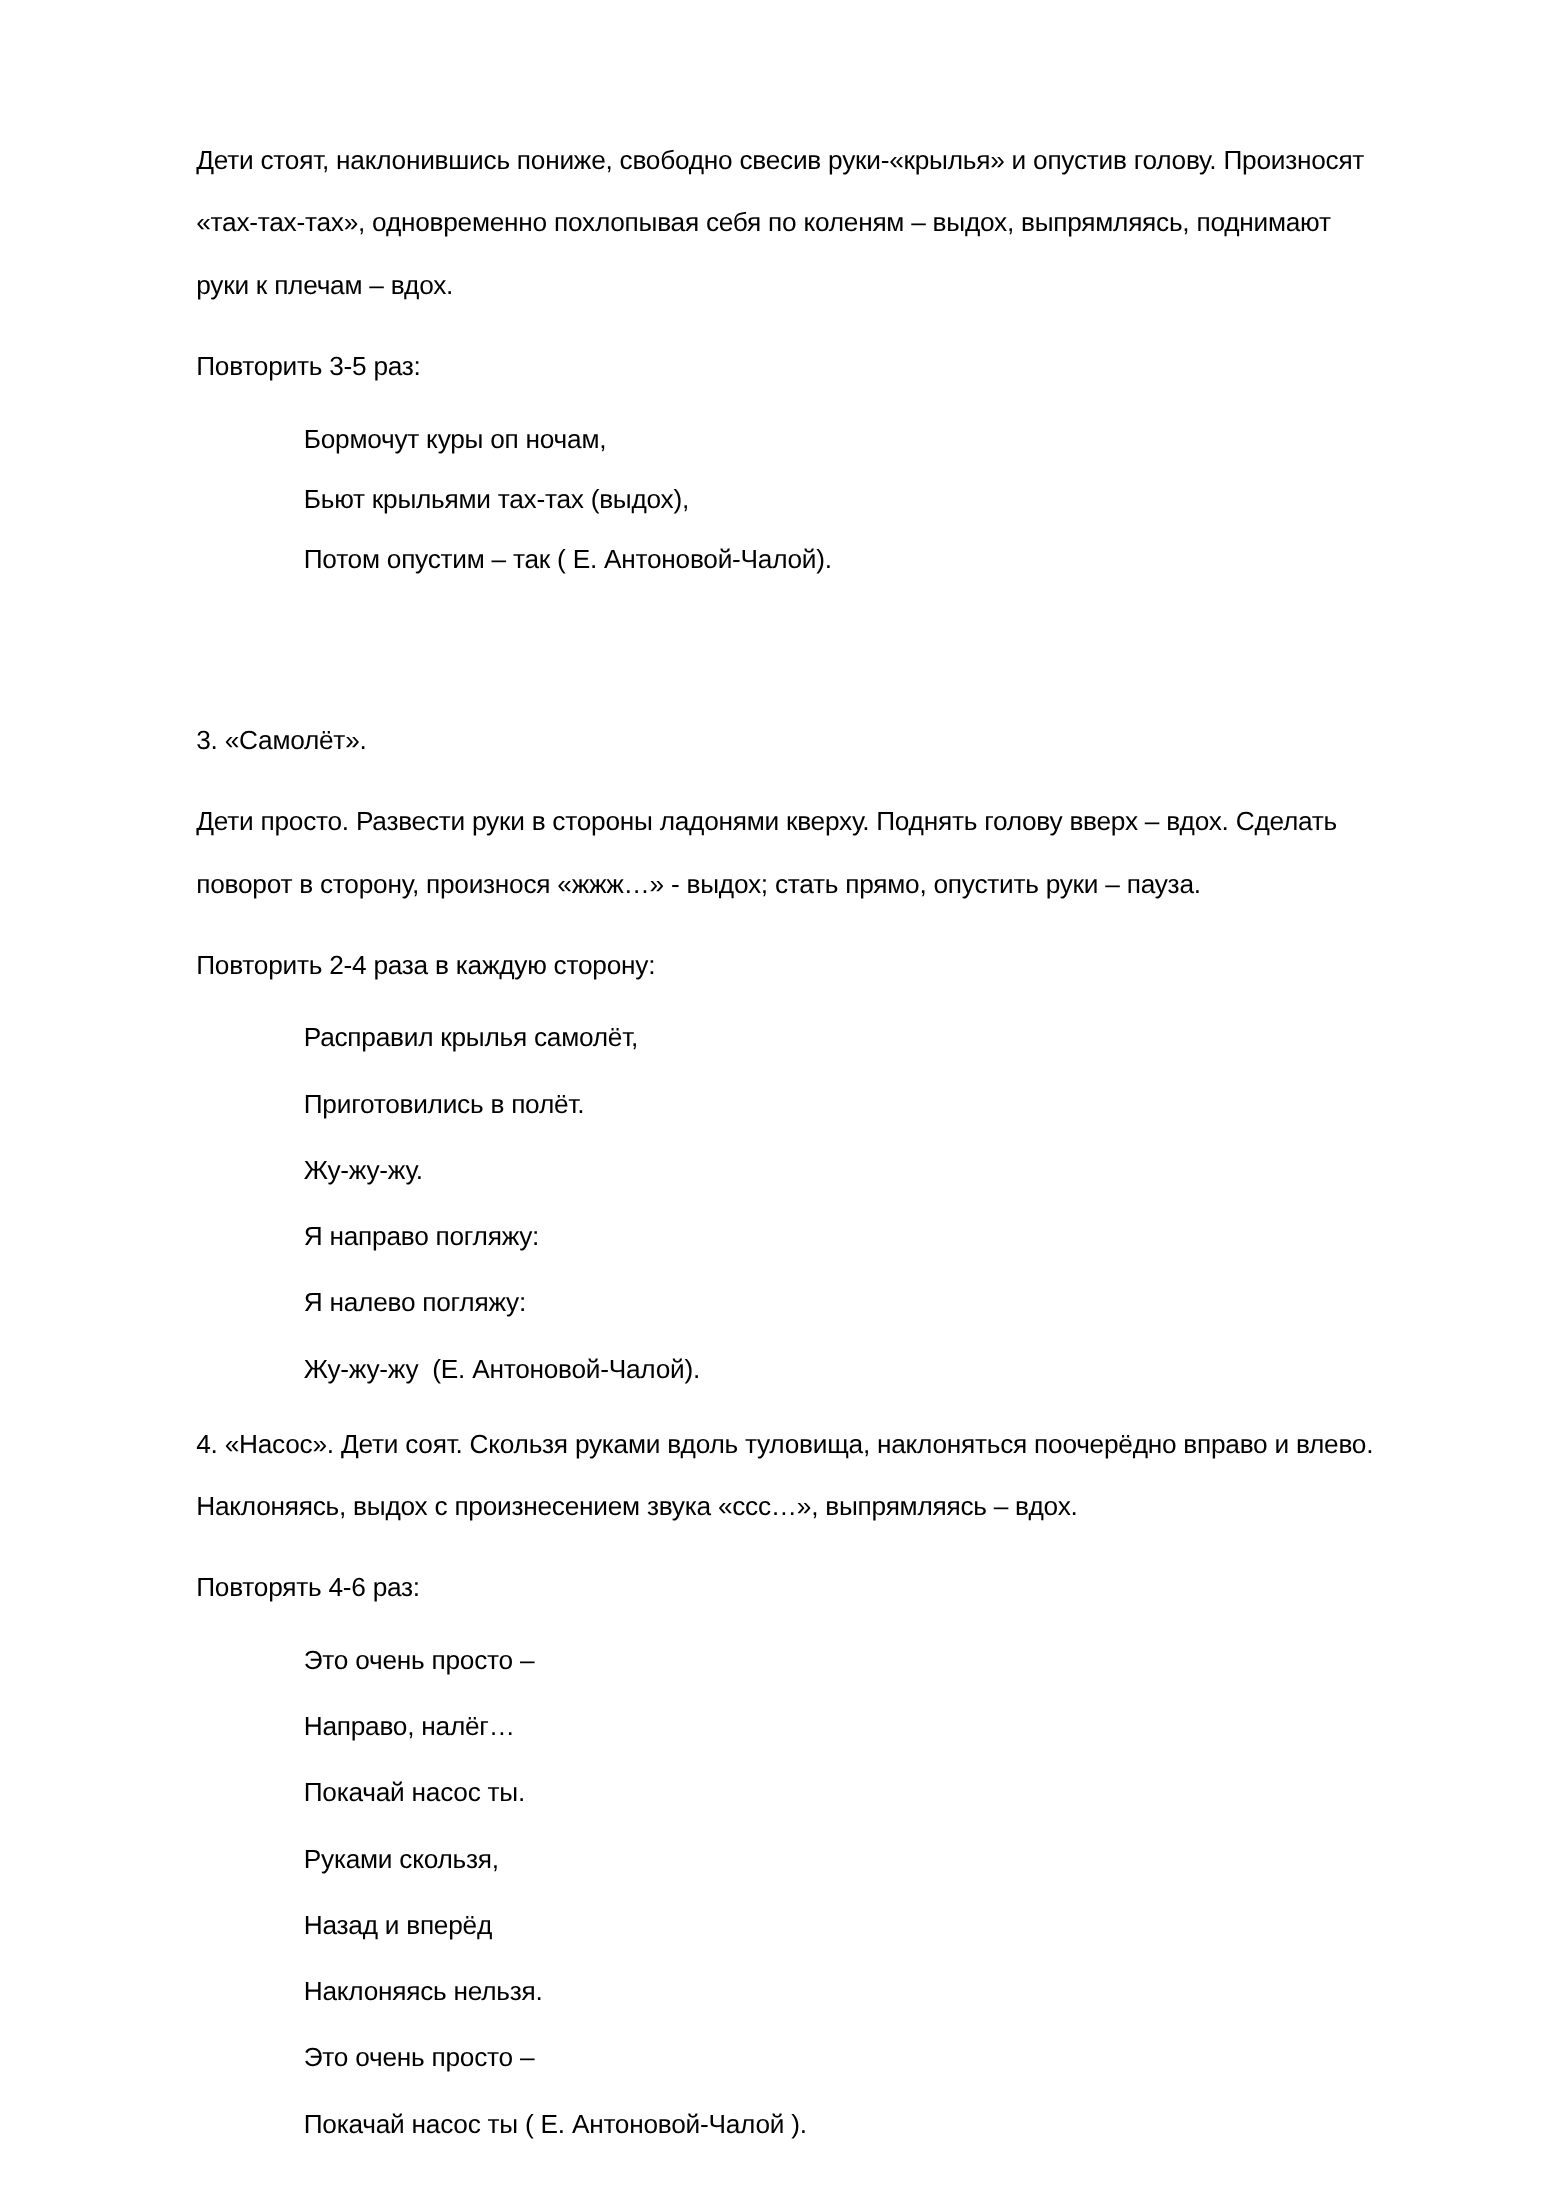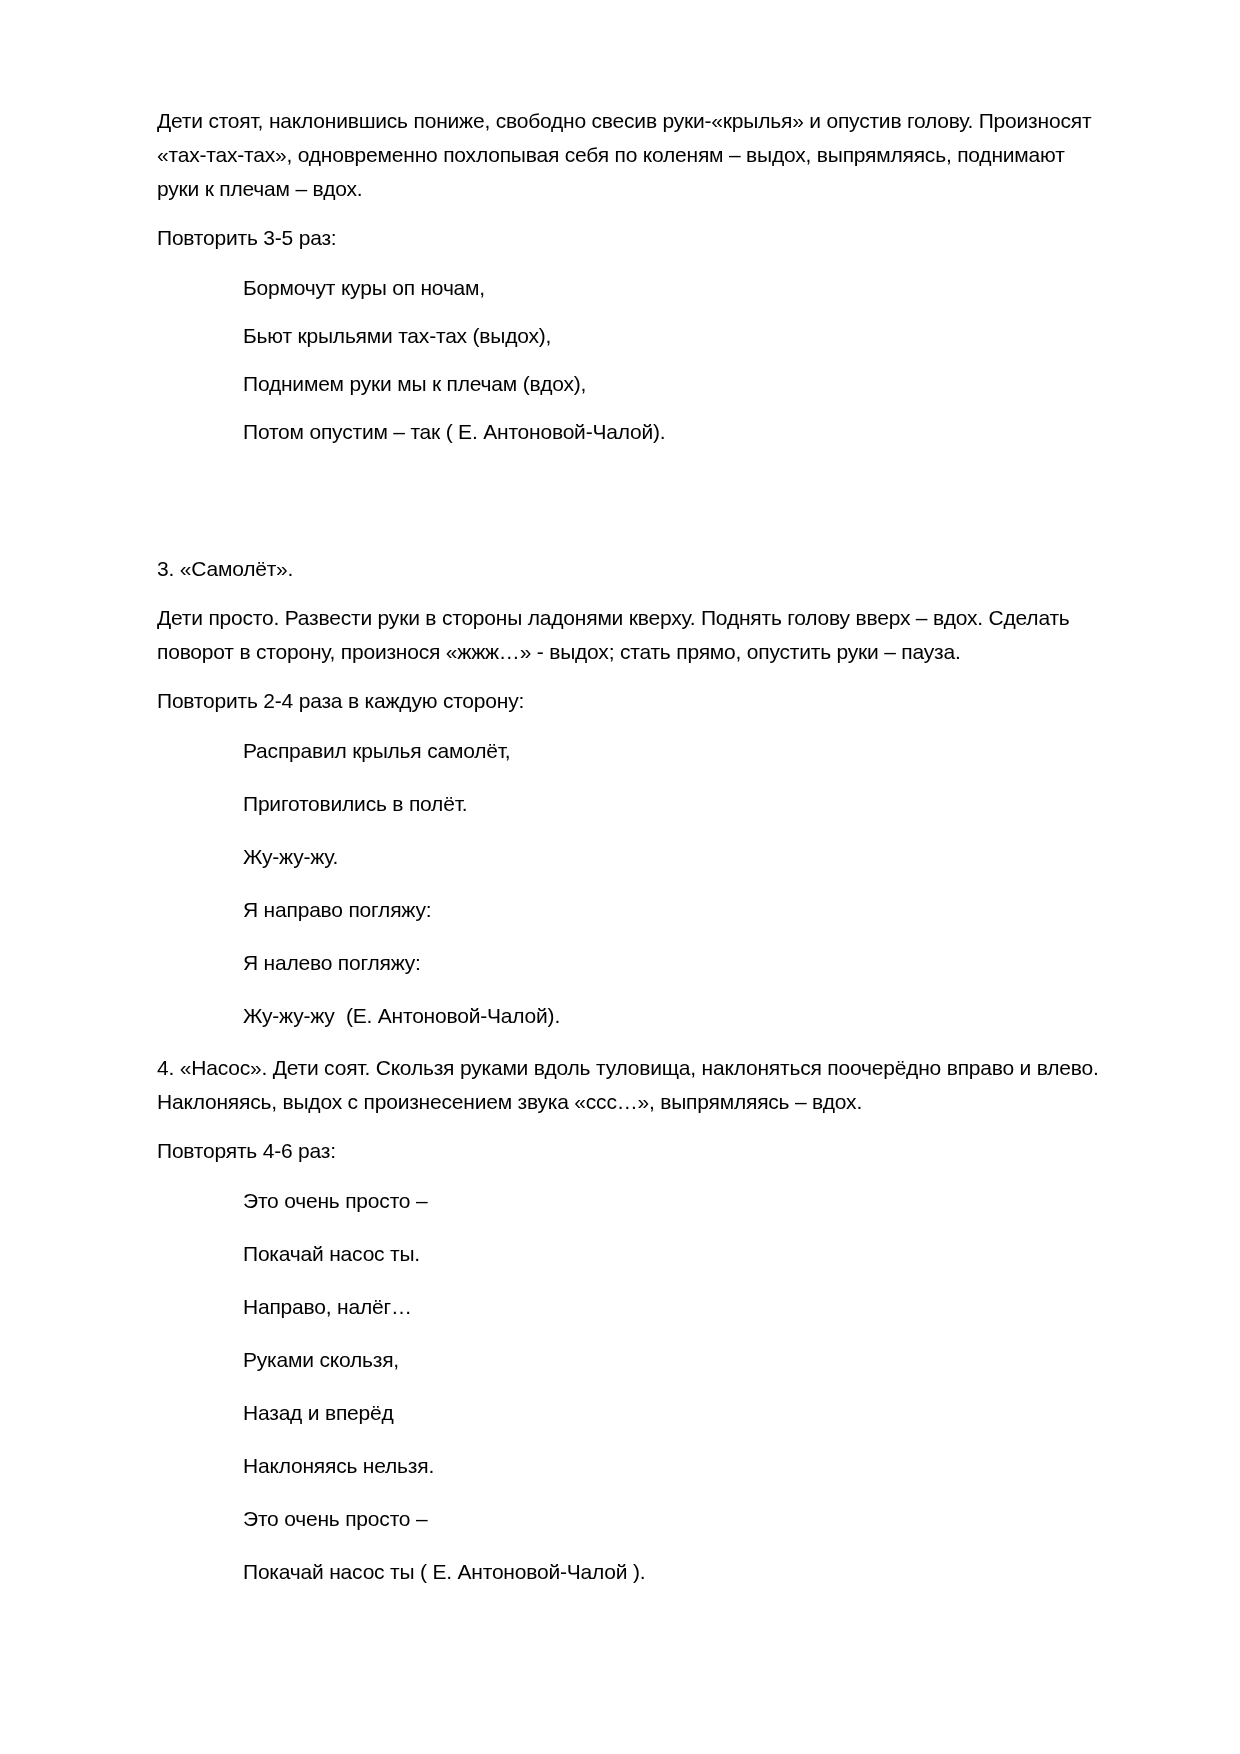--- a/index.html
+++ b/index.html
@@ -17,21 +17,21 @@
     overflow: hidden;
   }
   .content {
     position: absolute;
     left: 157px;
     top: 104px;
     width: 1040px;
   }
   .para {
     font-size: 21px;
-    line-height: 34px;
+    line-height: 50px;
     margin: 0 0 15px 0;
     white-space: pre;          
     letter-spacing: -0.2px;
   }
   .verse {
     font-size: 21px;
     line-height: 35px;
     margin: 0 0 18px 86px;     
     white-space: pre;
     letter-spacing: -0.2px;
@@ -49,21 +49,20 @@
 <div class="page">
   <main class="content">
 
     <p class="para">Дети стоят, наклонившись пониже, свободно свесив руки-«крылья» и опустив голову. Произносят
 «тах-тах-тах», одновременно похлопывая себя по коленям – выдох, выпрямляясь, поднимают
 руки к плечам – вдох.</p>
     <p class="para">Повторить 3-5 раз:</p>
     <div class="verse-group">
       <p class="verse verse--tight">Бормочут куры оп ночам,</p>
       <p class="verse verse--tight">Бьют крыльями тах-тах (выдох),</p>
-      <p class="verse verse--tight">Поднимем руки мы к плечам (вдох),</p>
       <p class="verse verse--tight">Потом опустим – так ( Е. Антоновой-Чалой).</p>
     </div>
 
     <div class="section-gap"></div>
 
     <p class="para">3. «Самолёт».</p>
     <p class="para">Дети просто. Развести руки в стороны ладонями кверху. Поднять голову вверх – вдох. Сделать
 поворот в сторону, произнося «жжж…» - выдох; стать прямо, опустить руки – пауза.</p>
     <p class="para">Повторить 2-4 раза в каждую сторону:</p>
     <div class="verse-group">
@@ -73,22 +72,22 @@
       <p class="verse">Я направо погляжу:</p>
       <p class="verse">Я налево погляжу:</p>
       <p class="verse">Жу-жу-жу  (Е. Антоновой-Чалой).</p>
     </div>
 
     <p class="para">4. «Насос». Дети соят. Скользя руками вдоль туловища, наклоняться поочерёдно вправо и влево.
 Наклоняясь, выдох с произнесением звука «ссс…», выпрямляясь – вдох.</p>
     <p class="para">Повторять 4-6 раз:</p>
     <div class="verse-group">
       <p class="verse">Это очень просто –</p>
+      <p class="verse">Направо, налёг…</p>
       <p class="verse">Покачай насос ты.</p>
-      <p class="verse">Направо, налёг…</p>
       <p class="verse">Руками скользя,</p>
       <p class="verse">Назад и вперёд</p>
       <p class="verse">Наклоняясь нельзя.</p>
       <p class="verse">Это очень просто –</p>
       <p class="verse">Покачай насос ты ( Е. Антоновой-Чалой ).</p>
     </div>
 
   </main>
 </div>
 

